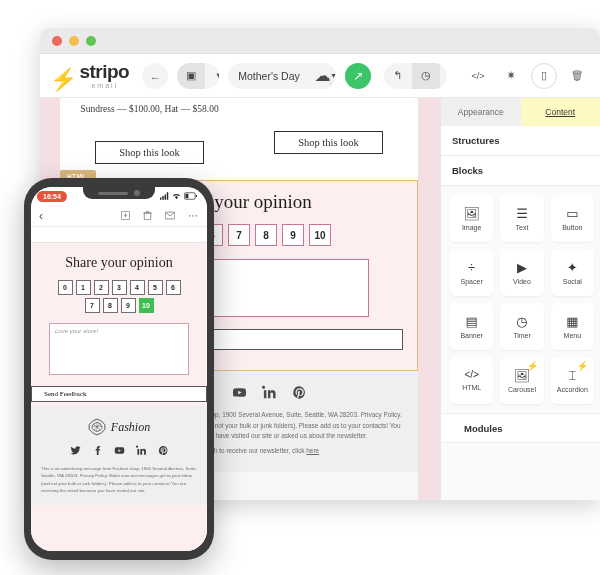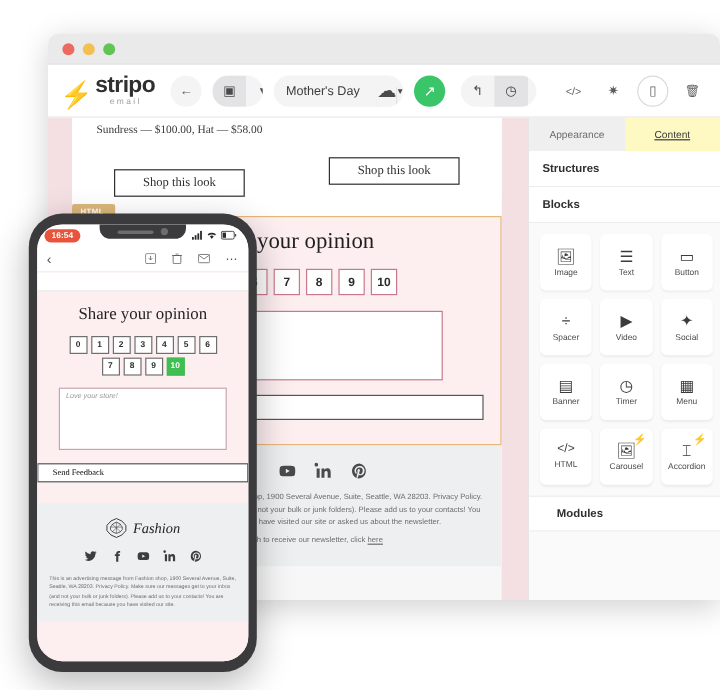--- a/index.html
+++ b/index.html
@@ -235,21 +235,21 @@
   .p-area {
     margin: 10px auto 0; width: 140px; height: 52px; background: #fff;
     border: 1px solid #c9a3ad; font-size: 6px; color: #9b9b9b;
     padding: 4px 5px; font-style: italic;
   }
   .p-send {
     display: block; margin: 11px auto 0; padding: 3px 12px;
     background: #fff; border: 1px solid #555;
     font-family: "Liberation Serif", serif; font-size: 7px; cursor: pointer;
   }
-  .p-footer { background: #eeeff0; margin-top: 17px; padding: 12px 10px 10px; }
+  .p-footer { background: #eeeff0; margin-top: 4px; padding: 12px 10px 10px; }
   .p-logo { display: flex; align-items: center; justify-content: center; gap: 5px; margin-bottom: 9px; }
   .p-logo-mark { width: 18px; height: 18px; }
   .p-logo-txt { font-family: "Liberation Serif", serif; font-style: italic; font-size: 12px; color: #1f1f1f; }
   .p-soc { display: flex; justify-content: center; gap: 11px; margin-bottom: 9px; }
   .p-soc svg { width: 11px; height: 11px; fill: #3d3d3d; }
   .p-legal { font-size: 4.4px; line-height: 1.7; color: #6d6d6d; }
 </style>
 </head>
 <body>
 

